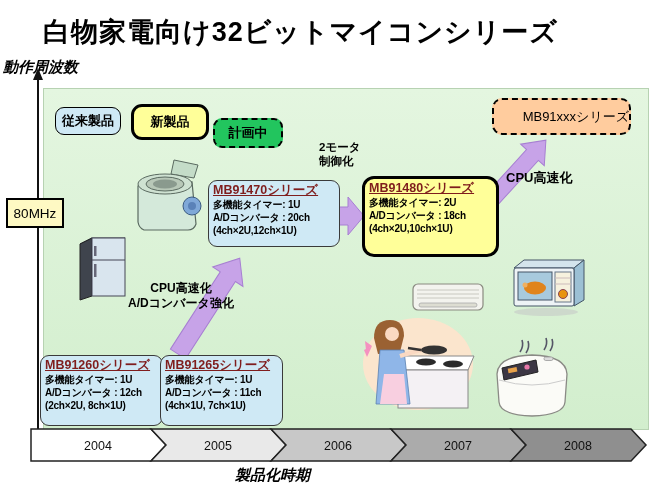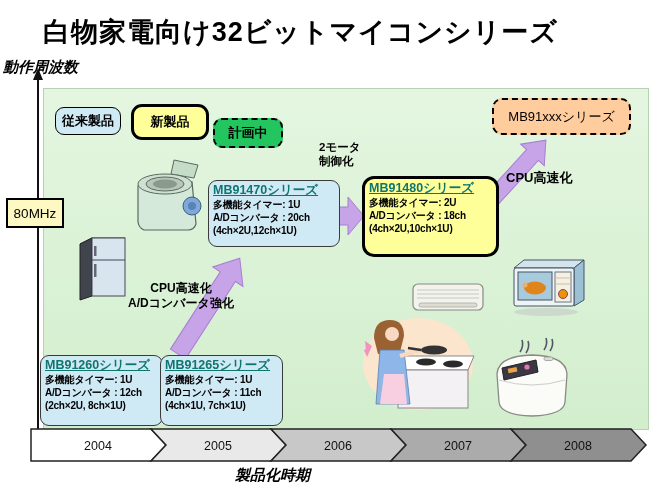--- a/index.html
+++ b/index.html
@@ -15,32 +15,32 @@
   .overlay { position:absolute; left:0; top:0; width:655px; height:491px; pointer-events:none; }
   .freq { position:absolute; left:6px; top:198px; width:54px; height:26px; background:#fef9c3;
           border:2px solid #000; display:flex; align-items:center; justify-content:center;
           font-size:13.5px; font-weight:normal; z-index:3; }
   .legend { position:absolute; display:flex; align-items:center; justify-content:center;
             font-size:13px; font-weight:bold; border-radius:9px; z-index:3; white-space:nowrap; }
   .legend.conv { left:55px;  top:107px; width:64px; height:26px; background:#cfe9f5; border:1.5px solid #000; }
   .legend.newp { left:131px; top:104px; width:72px; height:30px; background:#ffff99; border:3px solid #000; border-radius:11px; }
   .legend.plan { left:213px; top:107px; width:66px; height:26px; background:#22c55e; border:2px dashed #000;margin-top:11px; }
   .series-box { position:absolute; padding:2px 3px 1px 4px; border-radius:9px; z-index:3; }
-  .series-box .bt { color:#0f766e; font-weight:bold; text-decoration:underline; font-size:12.5px;
+  .series-box .bt { color:#7f1d1d; font-weight:bold; text-decoration:underline; font-size:12.5px;
                     white-space:nowrap; line-height:1.2; }
   .series-box .bl { font-weight:bold; font-size:10px; white-space:nowrap; letter-spacing:-0.2px; line-height:1.32; }
   .blue-box  { background:#cfe9f5; border:1.5px solid #3a3a3a; }
   #box260 { left:40px;  top:355px; width:114px; height:66px; }
   #box265 { left:160px; top:355px; width:114px; height:66px; }
   #box470 { left:208px; top:180px; width:123px; height:62px; }
   #box480 { left:362px; top:176px; width:124px; height:72px; background:#ffff99;
             border:3.5px solid #000; border-radius:12px; }
   #boxxxx { left:492px; top:98px;  width:135px; height:33px; background:#ffcc9e;
             border:2.5px dashed #000; border-radius:10px; display:flex;
-            align-items:center; justify-content:center; z-index:3; position:absolute; }
+            align-items:center; justify-content:flex-end; z-index:3; position:absolute; }
   #boxxxx .bt { font-size:13px; }
   .ann { position:absolute; font-weight:bold; z-index:3; }
   #ann-upgrade1 { left:119px; top:281px; width:124px; text-align:center; font-size:12px; line-height:1.28; }
   #ann-upgrade2 { left:319px; top:140px; font-size:11.5px; line-height:1.25; }
   #ann-upgrade3 { left:506px; top:169px; font-size:13px; }
   .yr { font-size:12.5px; fill:#111; font-family:"Liberation Sans","DejaVu Sans",sans-serif; }
 </style>
 </head>
 <body>
 

